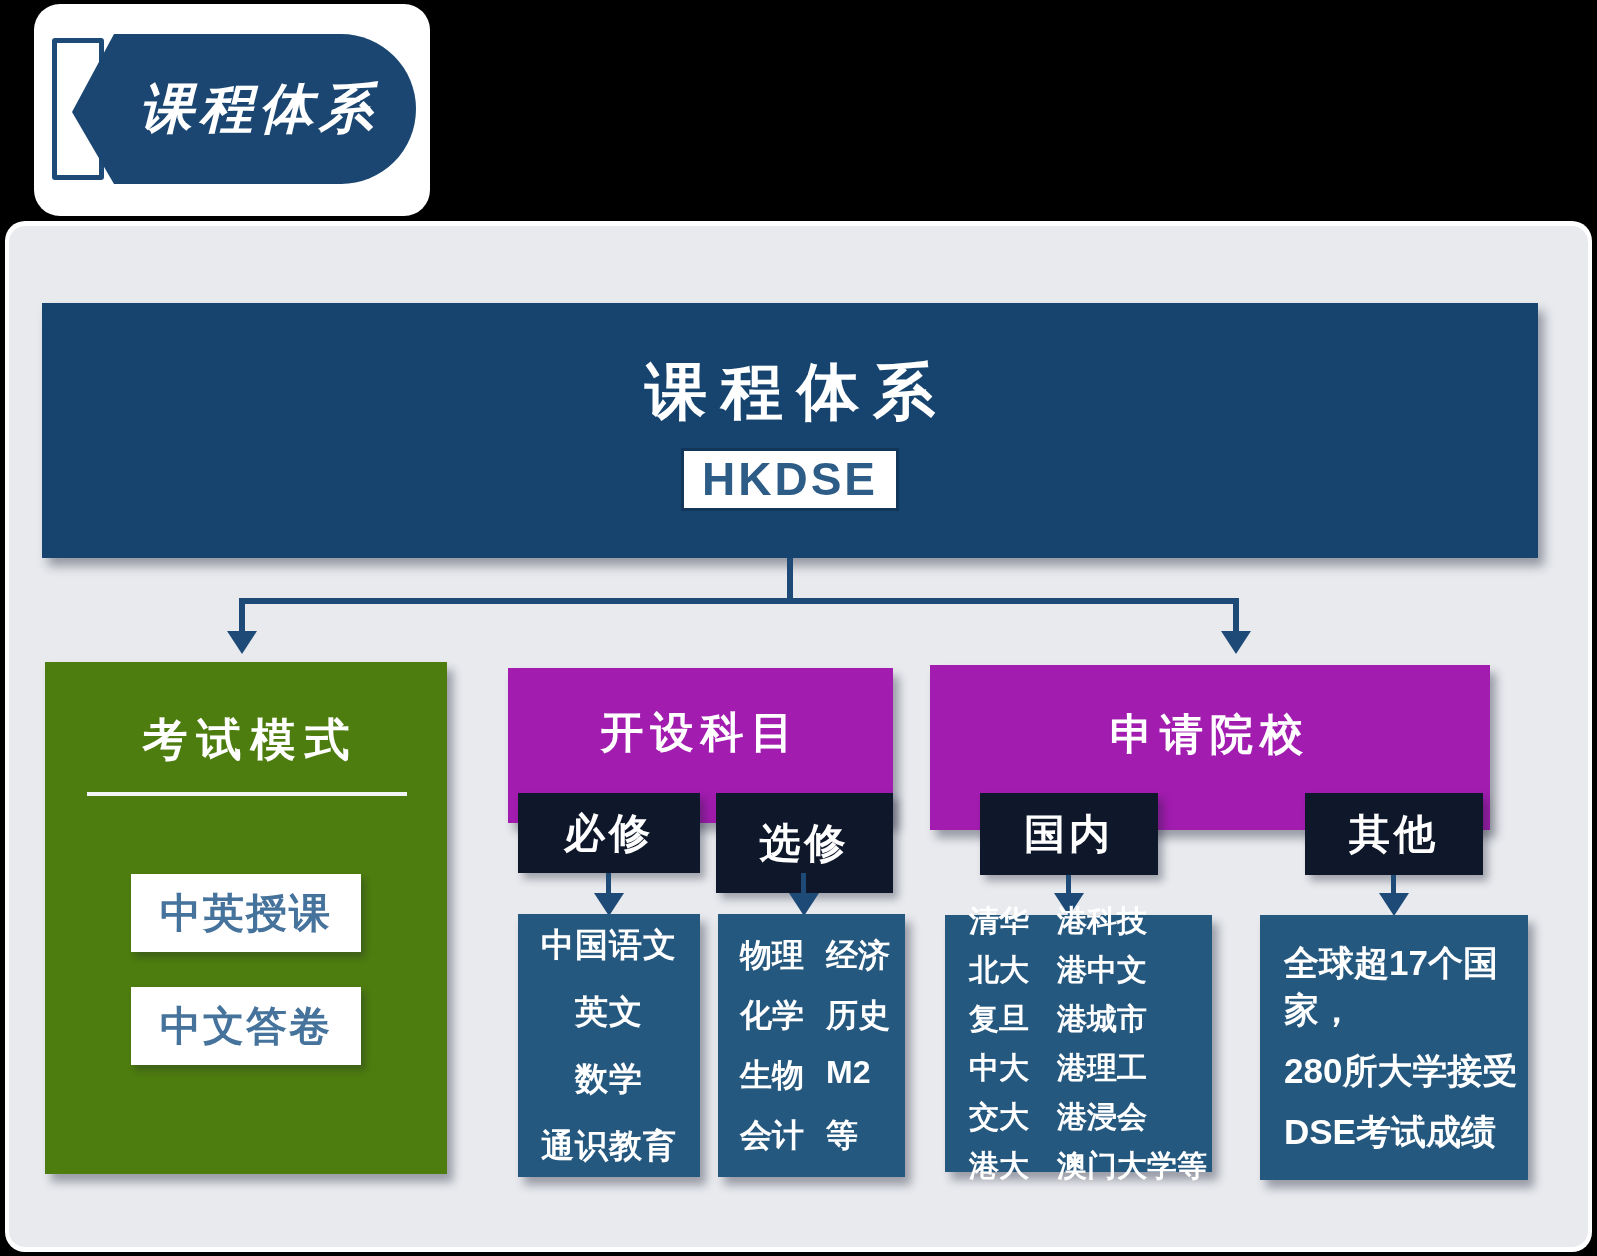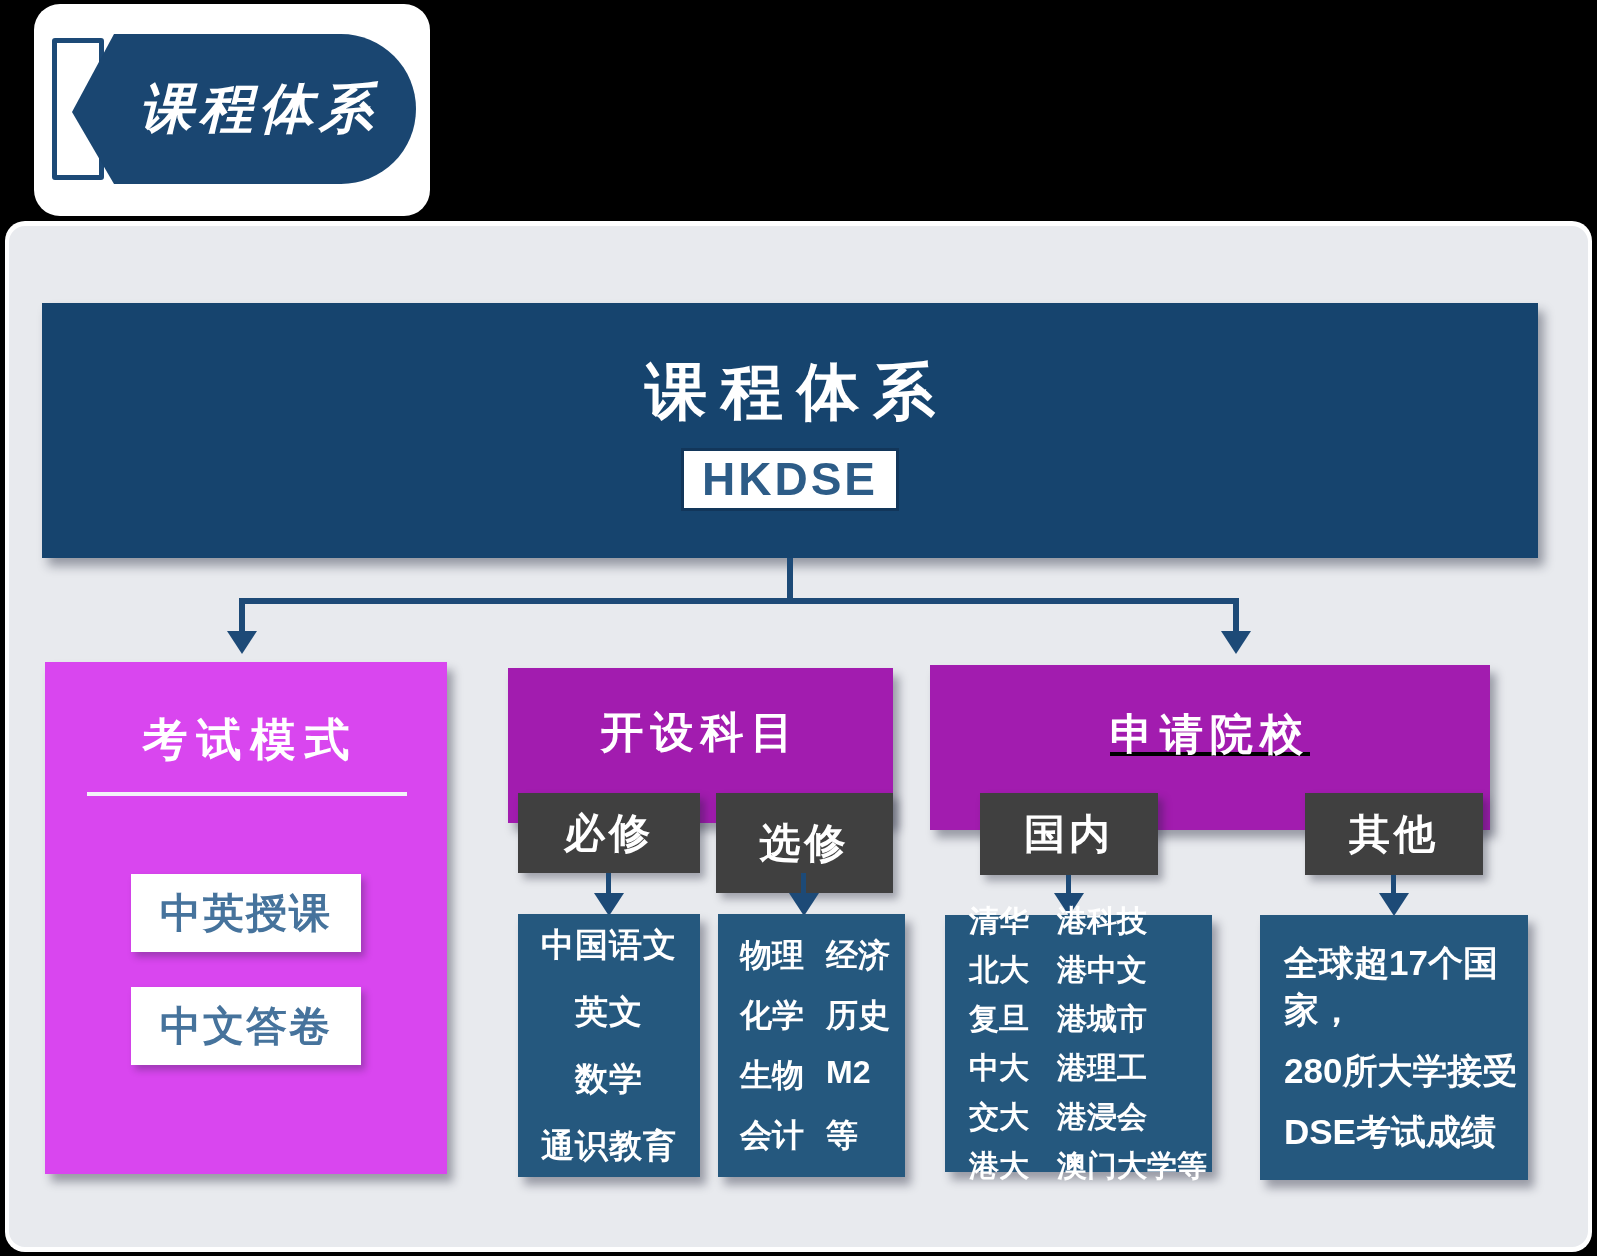--- a/index.html
+++ b/index.html
@@ -37,25 +37,25 @@
   .header-tag{
     background:#fff;color:#2d5c87;border:3px solid #12365a;
     font-size:46px;font-weight:800;letter-spacing:3px;padding:3px 18px;line-height:1.1;
   }
 
   
   .line{background:#1d4a77;}
   .arrow-head{width:0;height:0;border-left:15px solid transparent;border-right:15px solid transparent;border-top:23px solid #1d4a77;}
 
   
-  .navy{background:#d946ef;box-shadow:6px 8px 9px rgba(25,30,50,.38);}
+  .navy{background:#4d7c0f;box-shadow:6px 8px 9px rgba(25,30,50,.38);}
   .branch-head{background:#a21caf;box-shadow:6px 8px 9px rgba(25,30,50,.38);
     display:flex;align-items:center;justify-content:center;}
   .branch-head .t{color:#fff;font-size:43px;font-weight:800;letter-spacing:7px;}
-  .sub-box{background:#404040;box-shadow:5px 6px 8px rgba(25,30,50,.35);
+  .sub-box{background:#0f172a;box-shadow:5px 6px 8px rgba(25,30,50,.35);
     display:flex;align-items:center;justify-content:center;}
   .sub-box span{color:#fff;font-size:41px;font-weight:800;letter-spacing:4px;}
   .content-box{background:#25587e;box-shadow:6px 8px 9px rgba(25,30,50,.38);color:#fff;}
 
   
   .exam-box{left:45px;top:662px;width:402px;height:512px;}
   .exam-title{position:absolute;left:0;top:48px;width:100%;text-align:center;
     color:#fff;font-size:45px;font-weight:800;letter-spacing:9px;text-indent:9px;}
   .exam-divider{position:absolute;left:42px;top:130px;width:320px;height:4px;background:#f2f4f7;}
   .exam-item{
@@ -75,21 +75,21 @@
   }
   .required-content span{font-size:33px;font-weight:800;letter-spacing:1px;}
   .elective-content{
     left:718px;top:914px;width:187px;height:263px;
     display:flex;flex-direction:column;justify-content:center;gap:16px;padding-left:22px;box-sizing:border-box;
   }
   .pair-row{display:flex;gap:20px;font-size:32px;font-weight:800;}
   .pair-row .c1{min-width:66px;}
 
   
-  .schools-head{left:930px;top:665px;width:560px;height:165px;padding-bottom:26px;box-sizing:border-box;text-decoration:underline;}
+  .schools-head{left:930px;top:665px;width:560px;height:165px;padding-bottom:26px;box-sizing:border-box;}
   .domestic-sub{left:980px;top:793px;width:178px;height:82px;}
   .other-sub{left:1305px;top:793px;width:178px;height:82px;}
   .domestic-content{
     left:945px;top:915px;width:267px;height:257px;
     display:flex;flex-direction:column;justify-content:center;gap:8px;padding-left:24px;box-sizing:border-box;
   }
   .domestic-content .pair-row{font-size:30px;gap:26px;}
   .domestic-content .c1{min-width:62px;}
   .other-content{
     left:1260px;top:915px;width:268px;height:265px;

